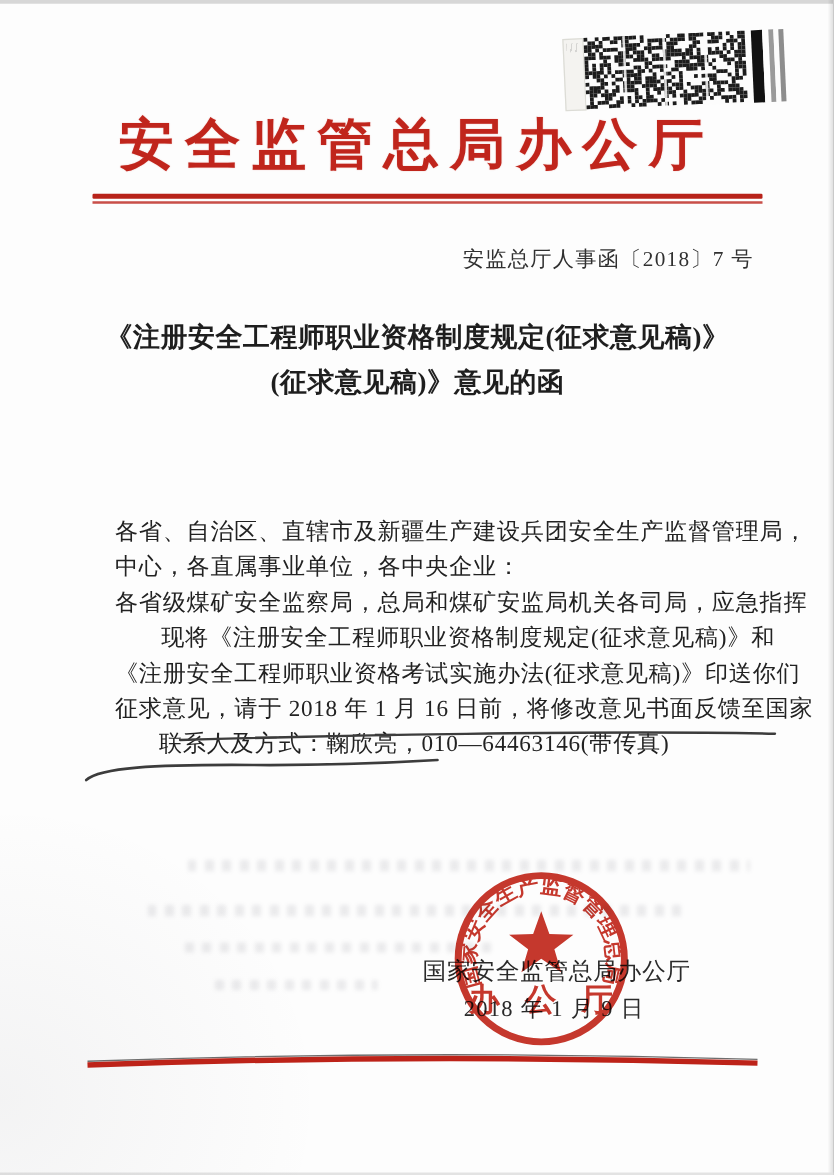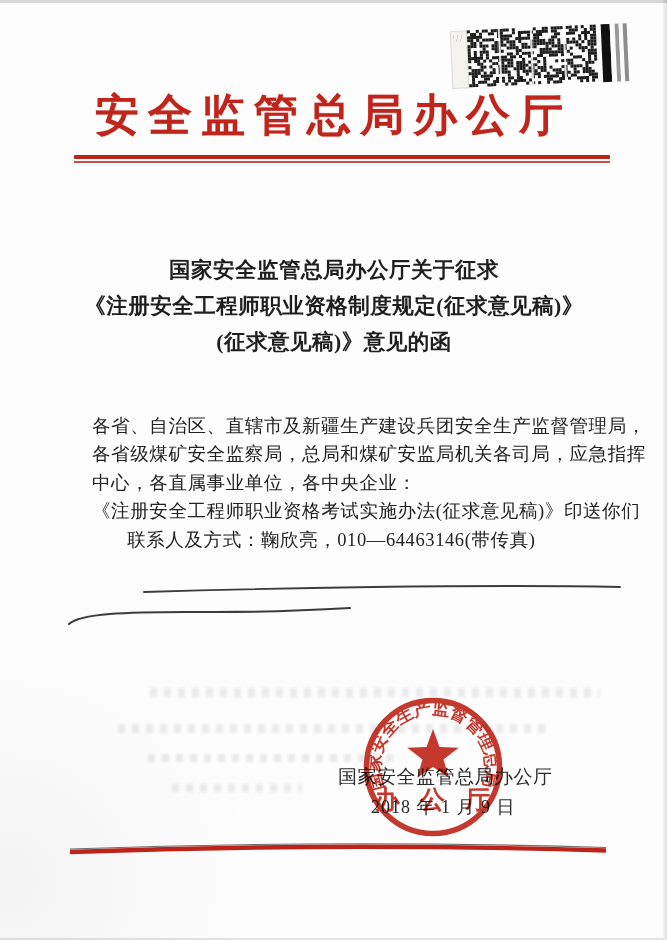--- a/index.html
+++ b/index.html
@@ -926,32 +926,34 @@
       <b style="width:4px;background:#8d8d8d"></b>
     </div>
   </div>
 
   <div class="masthead">安全监管总局办公厅</div>
   <div class="masthead-rule">
     <div class="thick"></div>
     <div class="thin"></div>
   </div>
 
+  <div class="doc-number">安监总厅人事函〔2018〕7 号</div>
 
   <div class="doc-title">
-    <div>国家安全监管总局办公厅关于征求</div>
     <div>《注册安全工程师职业资格制度规定(征求意见稿)》</div>
     <div>(征求意见稿)》意见的函</div>
   </div>
 
   <div class="body-text">
     <div>各省、自治区、直辖市及新疆生产建设兵团安全生产监督管理局，</div>
+    <div>中心，各直属事业单位，各中央企业：</div>
     <div>各省级煤矿安全监察局，总局和煤矿安监局机关各司局，应急指挥</div>
-    <div>中心，各直属事业单位，各中央企业：</div>
+    <div class="ind2">现将《注册安全工程师职业资格制度规定(征求意见稿)》和</div>
     <div>《注册安全工程师职业资格考试实施办法(征求意见稿)》印送你们</div>
+    <div>征求意见，请于 2018 年 1 月 16 日前，将修改意见书面反馈至国家</div>
     <div class="ind-contact">联系人及方式：鞠欣亮，010—64463146(带传真)</div>
   </div>
 
   <svg class="pen-underline" style="left:140px;top:578px;" width="485" height="20">
     <path d="M4,14 C120,10.5 340,6 480,9" stroke="#3c3c3c" stroke-width="1.9" fill="none" stroke-linecap="round"></path>
   </svg>
   <svg class="pen-underline" style="left:62px;top:600px;" width="295" height="30">
     <path d="M7,24 C18,14 60,11.5 140,12 C210,12.5 262,9.5 288,8" stroke="#3c3c3c" stroke-width="2.1" fill="none" stroke-linecap="round"></path>
   </svg>
 

